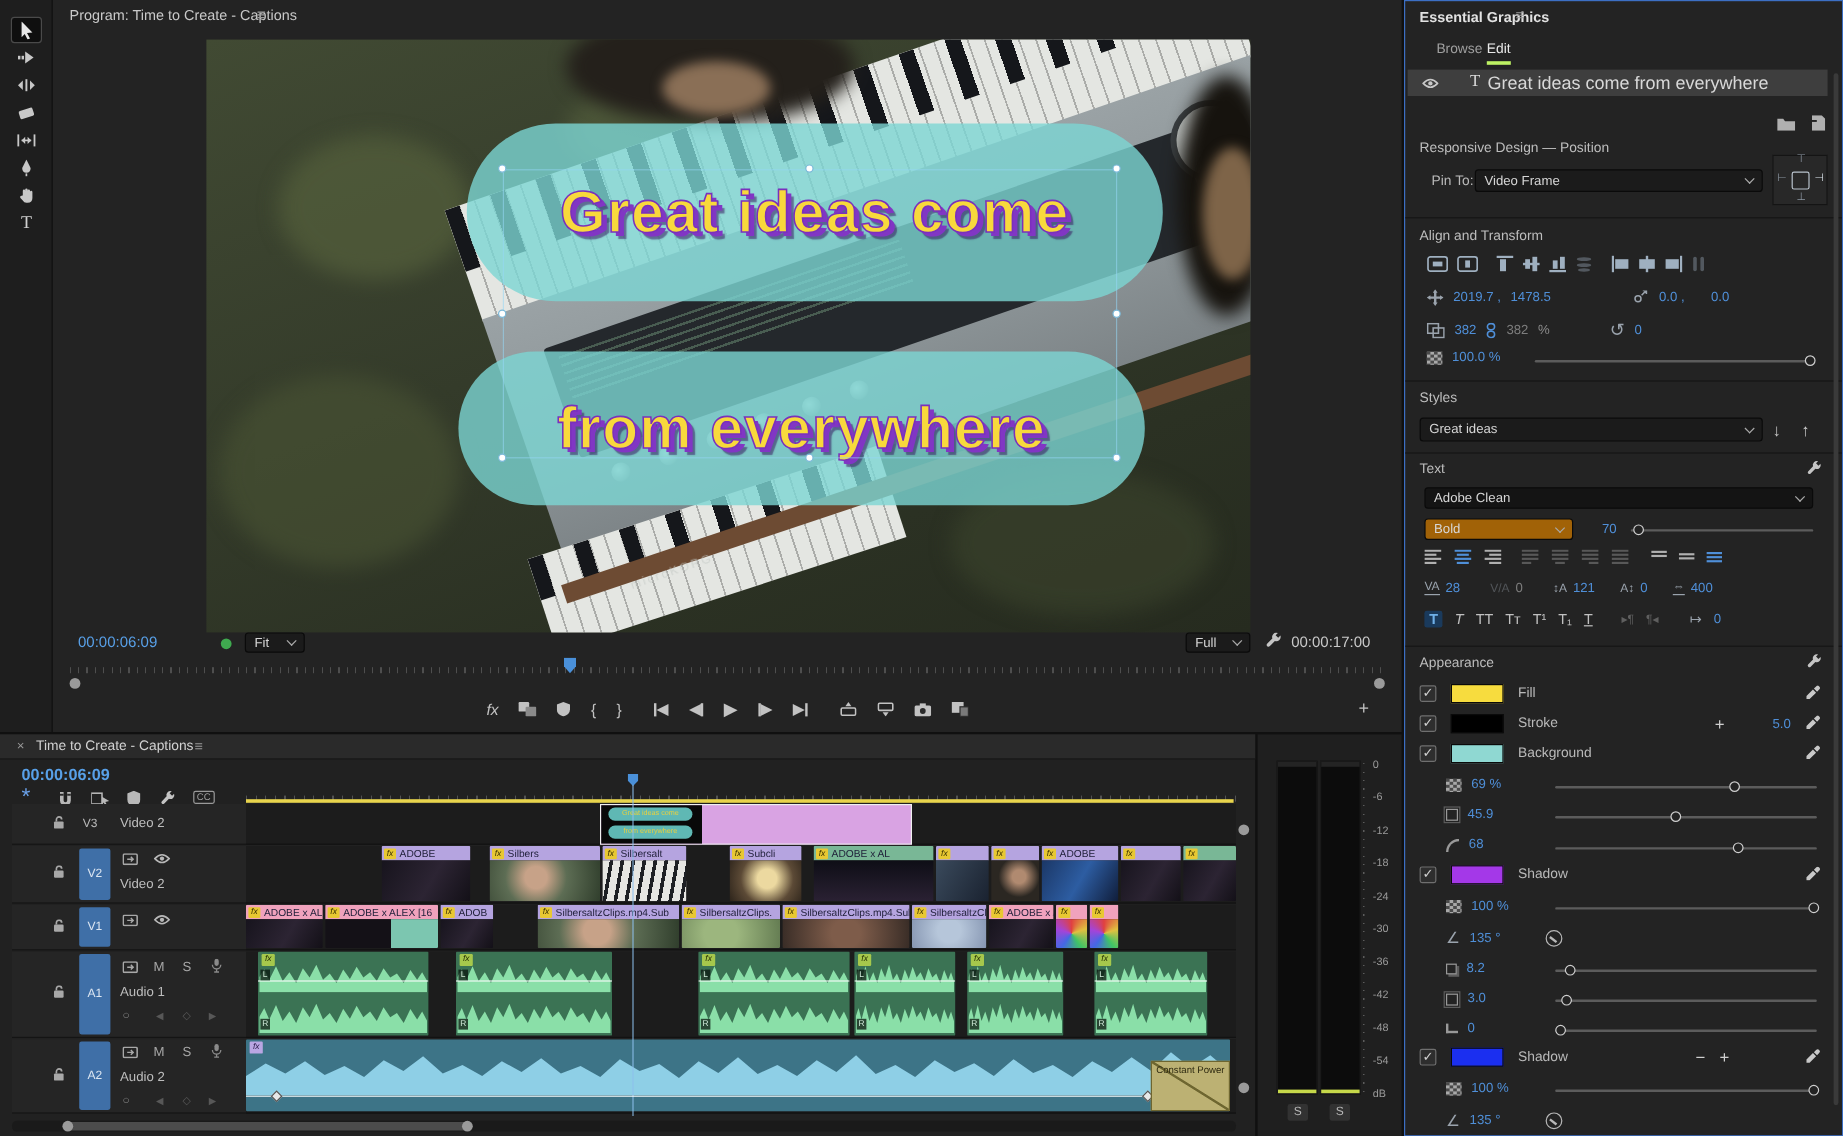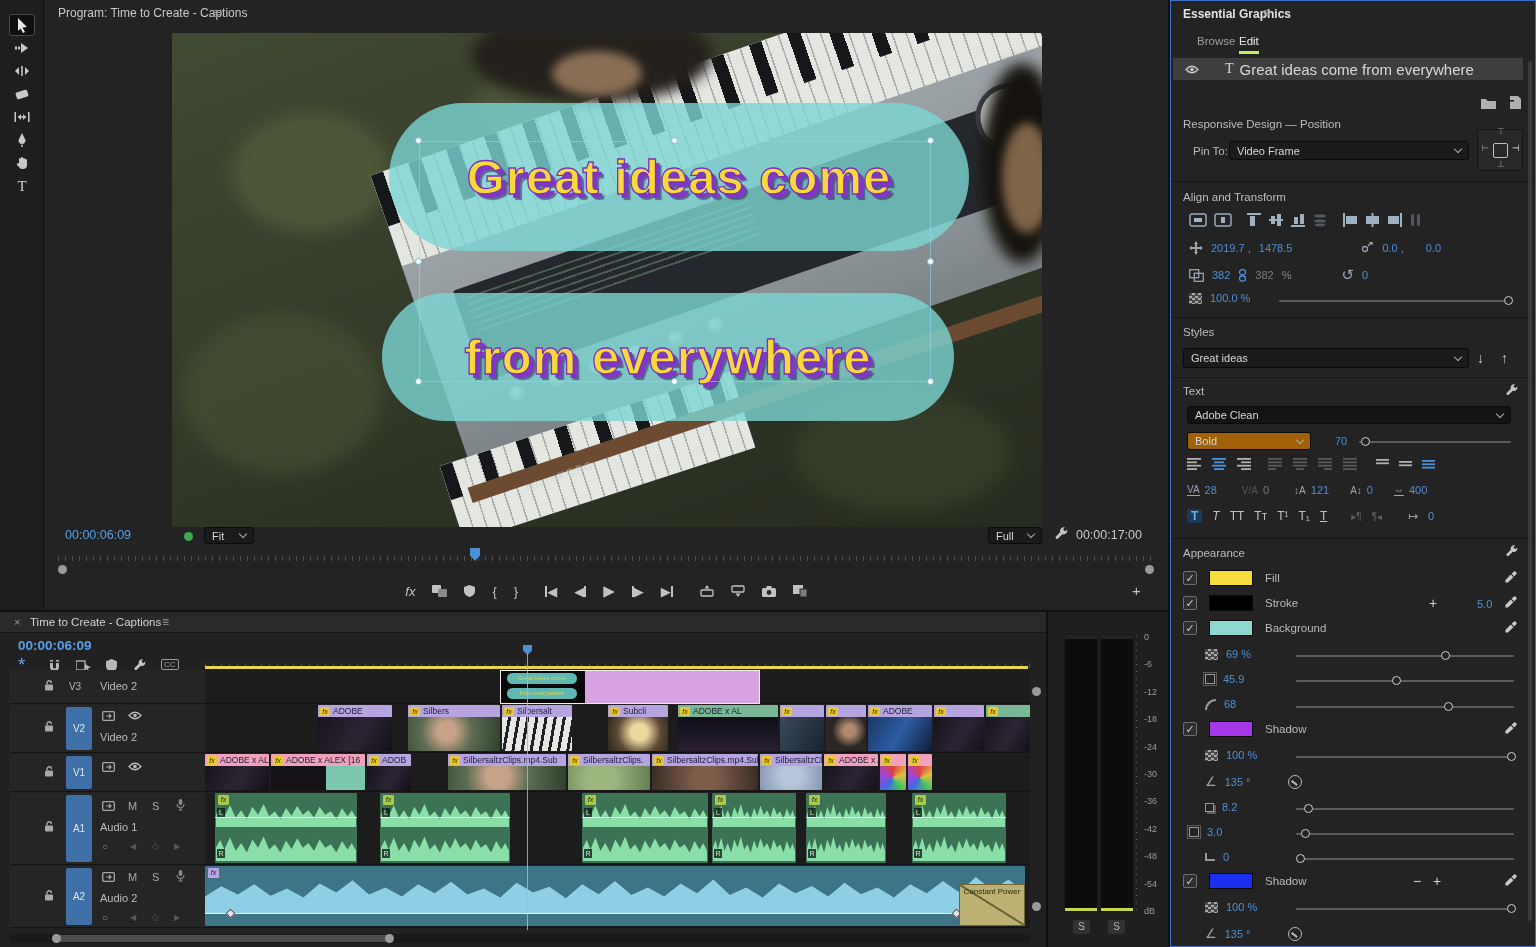--- a/index.html
+++ b/index.html
@@ -1130,21 +1130,21 @@
         <span class="valnum">135 °</span>
         <span class="dial" style="margin-left:30px"></span>
       </div>
     <div class="abs" style="left:34px;top:800px;display:flex;align-items:center;gap:8px">
         <span class="ico-sq"></span>
         <span class="valnum">8.2</span>
       </div>
     <div class="slider" style="left:125px;top:807px;width:218px">
         <div class="knob" style="left:8px"></div>
       </div>
-    <div class="abs" style="left:18px;top:825px;display:flex;align-items:center;gap:8px">
+    <div class="abs" style="left:34px;top:825px;display:flex;align-items:flex-end;gap:8px">
         <span class="ico-sq2"></span>
         <span class="valnum">3.0</span>
       </div>
     <div class="slider" style="left:125px;top:832px;width:218px">
         <div class="knob" style="left:5px"></div>
       </div>
     <div class="abs" style="left:34px;top:850px;display:flex;align-items:center;gap:8px">
         <span class="ico-corner"></span>
         <span class="valnum">0</span>
       </div>

